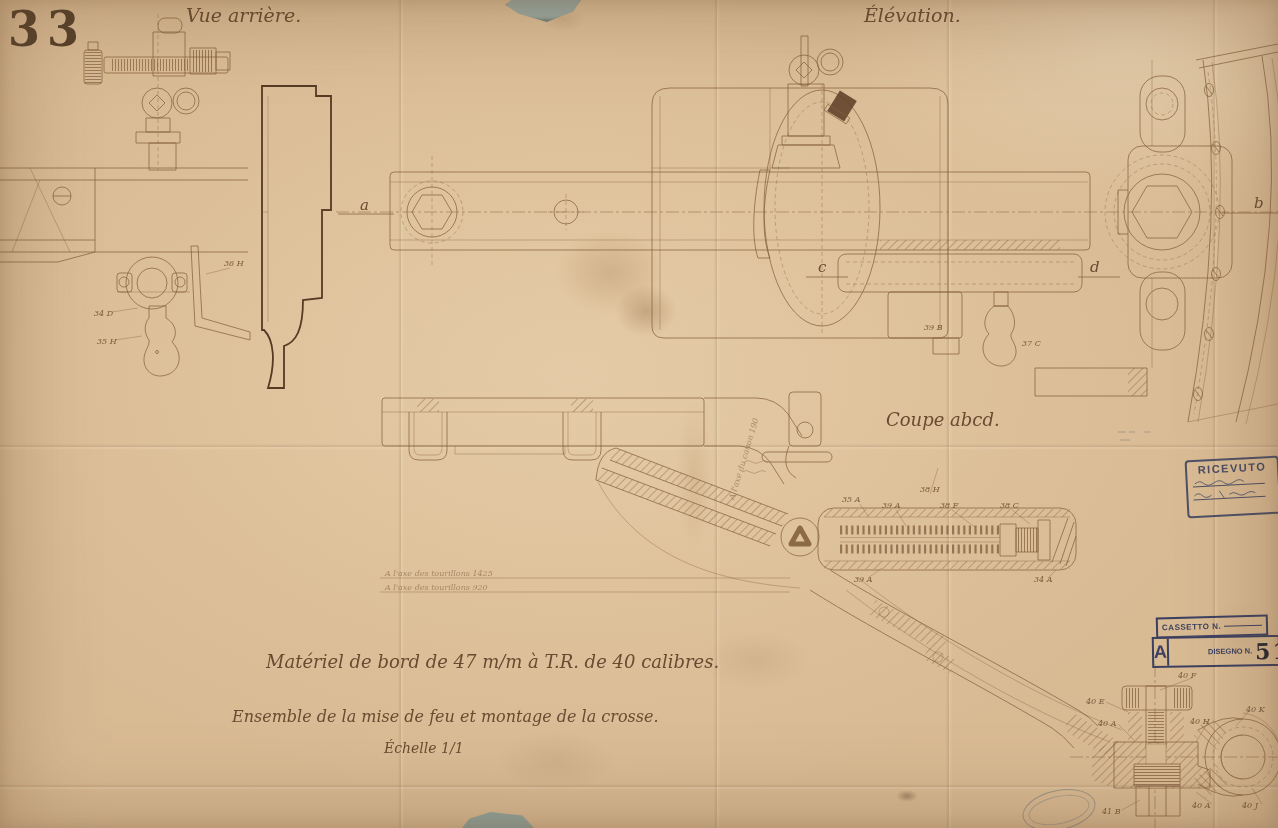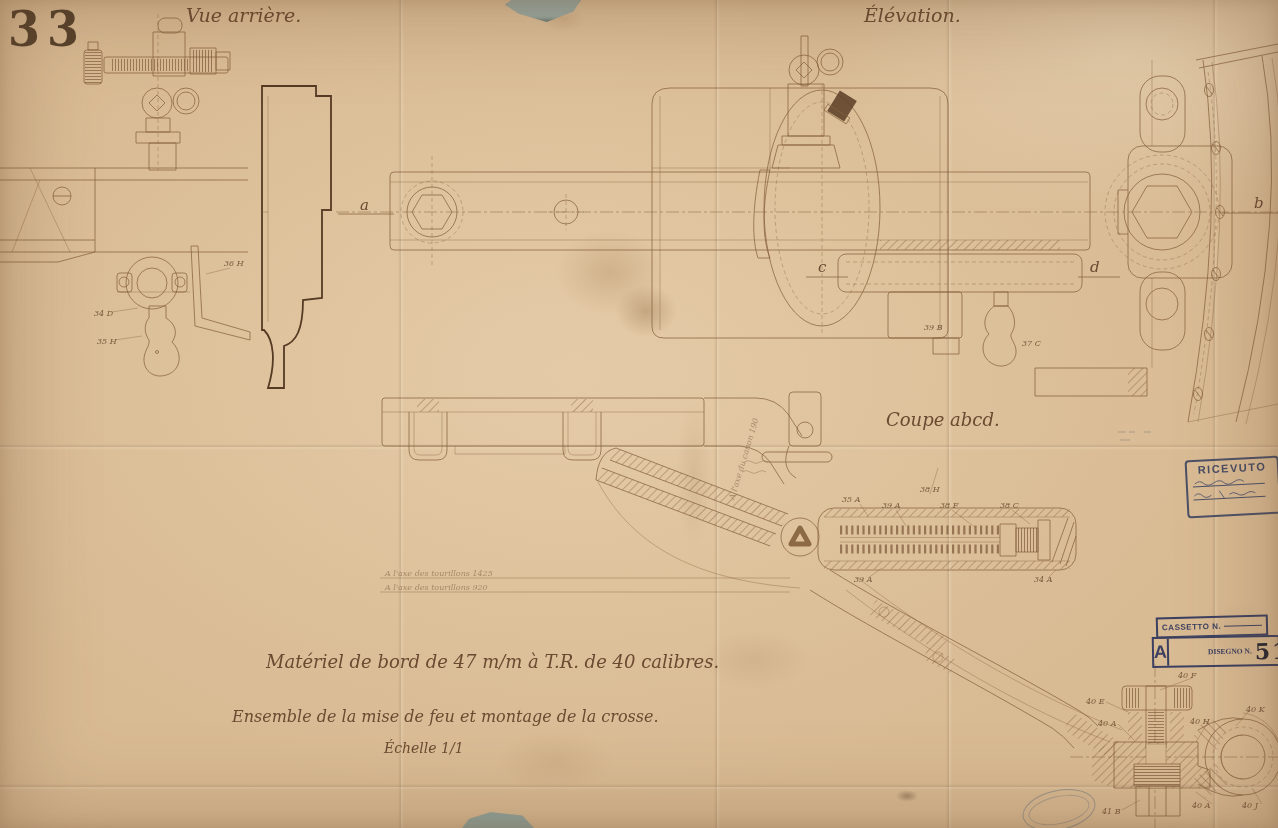--- a/index.html
+++ b/index.html
@@ -36,21 +36,21 @@
   .cassetto{left:1156px;top:616px;width:100px;height:15px;border:2px solid #3c4060;
     transform:rotate(-1.5deg);display:flex;align-items:center;padding:1px 4px;}
   .cassetto .ctext{font-family:"Liberation Sans",sans-serif;font-weight:bold;font-size:8px;
     letter-spacing:.5px;color:#3c4060;white-space:nowrap;}
   .cassetto .cline{flex:1;border-bottom:1.5px solid #3c4060;margin:0 0 1px 3px;}
   .disegno{left:1152px;top:636px;width:124px;height:27px;border:2px solid #3c4060;
     transform:rotate(-1deg);display:flex;align-items:stretch;background:rgba(216,186,147,.25);}
   .disegno .acell{width:22px;border-right:2px solid #3c4060;display:flex;align-items:center;
     justify-content:center;font-family:"Liberation Sans",sans-serif;font-weight:bold;
     font-size:18px;color:#3c4060;}
-  .disegno .dlabel{font-family:Liberation Serif, serif;font-weight:bold;font-size:7.5px;
+  .disegno .dlabel{font-family:Liberation Sans, sans-serif;font-weight:bold;font-size:7.5px;
     color:#3c4060;align-self:center;margin:0 3px;white-space:nowrap;padding-left:36px;}
   .disegno .dnum{font-family:"DejaVu Serif",serif;font-weight:bold;font-size:22px;
     color:#282833;letter-spacing:2px;align-self:center;}
   .tear{position:absolute;pointer-events:none;}
   .tear-top{left:505px;top:0;width:76px;height:22px;background:#9aa9a1;
     clip-path:polygon(8% 0,100% 0,90% 52%,55% 100%,18% 62%,0 22%);
     box-shadow:inset 0 -3px 3px rgba(70,85,78,.5);}
   .tear-bottom{left:462px;top:812px;width:72px;height:16px;background:#92a49c;
     clip-path:polygon(0 100%,100% 100%,84% 22%,40% 0,10% 42%);}
   .oval-stamp{position:absolute;left:1022px;top:790px;width:72px;height:38px;

